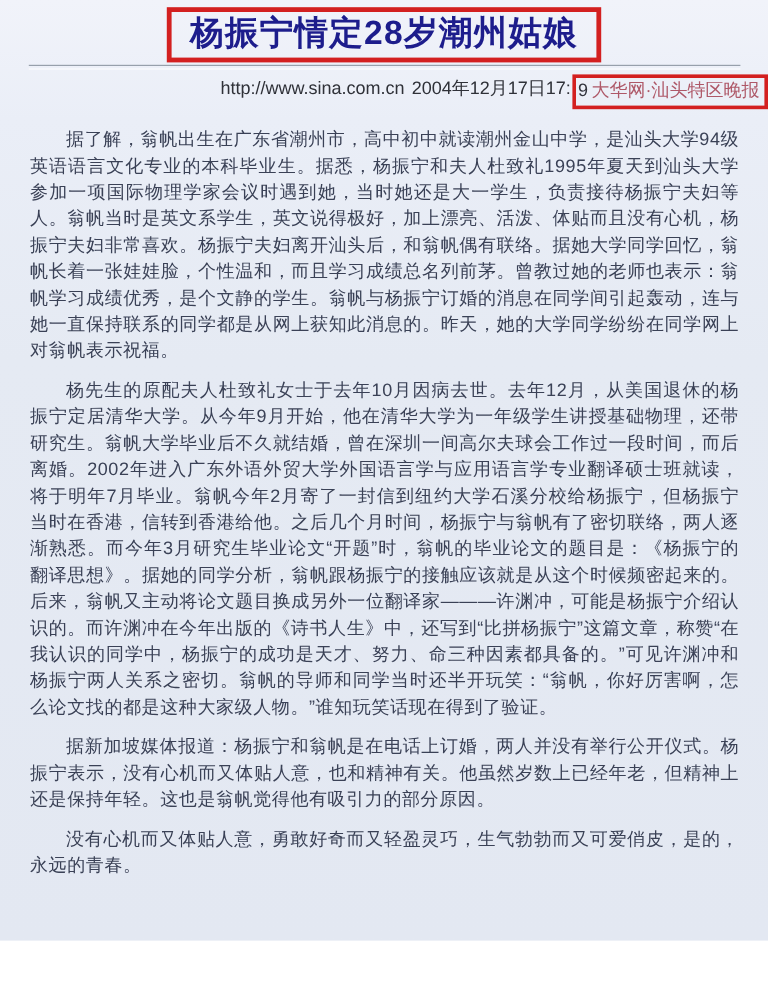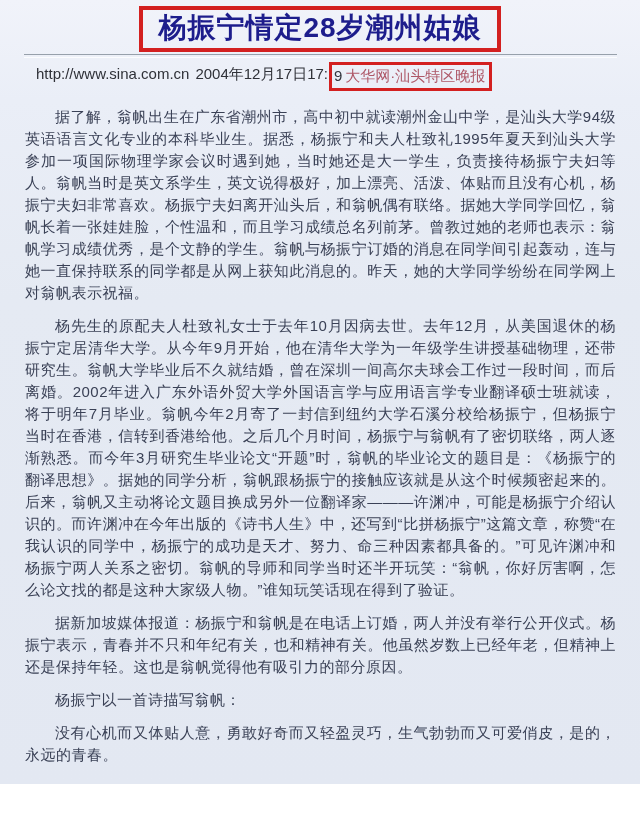--- a/index.html
+++ b/index.html
@@ -27,26 +27,25 @@
     white-space: nowrap;
   }
   .divider {
     height: 2px;
     margin: 2px 23px 0 24px;
     border-top: 1px solid #97a0ab;
     border-bottom: 1px solid #fbfcfe;
   }
   .meta-line {
     margin-top: 4px;
-    text-align: left;
+    text-align: right;
     font-size: 15px;
     line-height: 22px;
     color: #33353e;
     white-space: nowrap;
-    padding-left: 36px;
   }
   .meta-url { color: #2f3138; }
   .meta-date { color: #2f3138; margin-left: 6px; }
   .source-box {
     display: inline-block;
     border: 3px solid #d32020;
     padding: 0 4px 1px 2px;
     margin-left: 1px;
     vertical-align: -2px;
   }
@@ -76,18 +75,17 @@
     <div class="divider"></div>
 
     <div class="meta-line">
       <span class="meta-url">http://www.sina.com.cn</span><span class="meta-date">2004年12月17日17:</span><span class="source-box"><span class="source-digit">9</span><span class="source-name">大华网·汕头特区晚报</span></span>
     </div>
   </div>
 
   <div class="article">
       <p class="para">据了解，翁帆出生在广东省潮州市，高中初中就读潮州金山中学，是汕头大学94级英语语言文化专业的本科毕业生。据悉，杨振宁和夫人杜致礼1995年夏天到汕头大学参加一项国际物理学家会议时遇到她，当时她还是大一学生，负责接待杨振宁夫妇等人。翁帆当时是英文系学生，英文说得极好，加上漂亮、活泼、体贴而且没有心机，杨振宁夫妇非常喜欢。杨振宁夫妇离开汕头后，和翁帆偶有联络。据她大学同学回忆，翁帆长着一张娃娃脸，个性温和，而且学习成绩总名列前茅。曾教过她的老师也表示：翁帆学习成绩优秀，是个文静的学生。翁帆与杨振宁订婚的消息在同学间引起轰动，连与她一直保持联系的同学都是从网上获知此消息的。昨天，她的大学同学纷纷在同学网上对翁帆表示祝福。</p>
       <p class="para">杨先生的原配夫人杜致礼女士于去年10月因病去世。去年12月，从美国退休的杨振宁定居清华大学。从今年9月开始，他在清华大学为一年级学生讲授基础物理，还带研究生。翁帆大学毕业后不久就结婚，曾在深圳一间高尔夫球会工作过一段时间，而后离婚。2002年进入广东外语外贸大学外国语言学与应用语言学专业翻译硕士班就读，将于明年7月毕业。翁帆今年2月寄了一封信到纽约大学石溪分校给杨振宁，但杨振宁当时在香港，信转到香港给他。之后几个月时间，杨振宁与翁帆有了密切联络，两人逐渐熟悉。而今年3月研究生毕业论文“开题”时，翁帆的毕业论文的题目是：《杨振宁的翻译思想》。据她的同学分析，翁帆跟杨振宁的接触应该就是从这个时候频密起来的。后来，翁帆又主动将论文题目换成另外一位翻译家———许渊冲，可能是杨振宁介绍认识的。而许渊冲在今年出版的《诗书人生》中，还写到“比拼杨振宁”这篇文章，称赞“在我认识的同学中，杨振宁的成功是天才、努力、命三种因素都具备的。”可见许渊冲和杨振宁两人关系之密切。翁帆的导师和同学当时还半开玩笑：“翁帆，你好厉害啊，怎么论文找的都是这种大家级人物。”谁知玩笑话现在得到了验证。</p>
-      <p class="para">据新加坡媒体报道：杨振宁和翁帆是在电话上订婚，两人并没有举行公开仪式。杨振宁表示，青春并不只和年纪有关，也和精神有关。他虽然岁数上已经年老，但精神上还是保持年轻。这也是翁帆觉得他有吸引力的部分原因。</p>
-      <p class="para">杨振宁以一首诗描写翁帆：</p>
+      <p class="para">据新加坡媒体报道：杨振宁和翁帆是在电话上订婚，两人并没有举行公开仪式。杨振宁表示，没有心机而又体贴人意，也和精神有关。他虽然岁数上已经年老，但精神上还是保持年轻。这也是翁帆觉得他有吸引力的部分原因。</p>
       <p class="para">没有心机而又体贴人意，勇敢好奇而又轻盈灵巧，生气勃勃而又可爱俏皮，是的，永远的青春。</p>
     </div>
 
 </div>
 
 </body></html>

